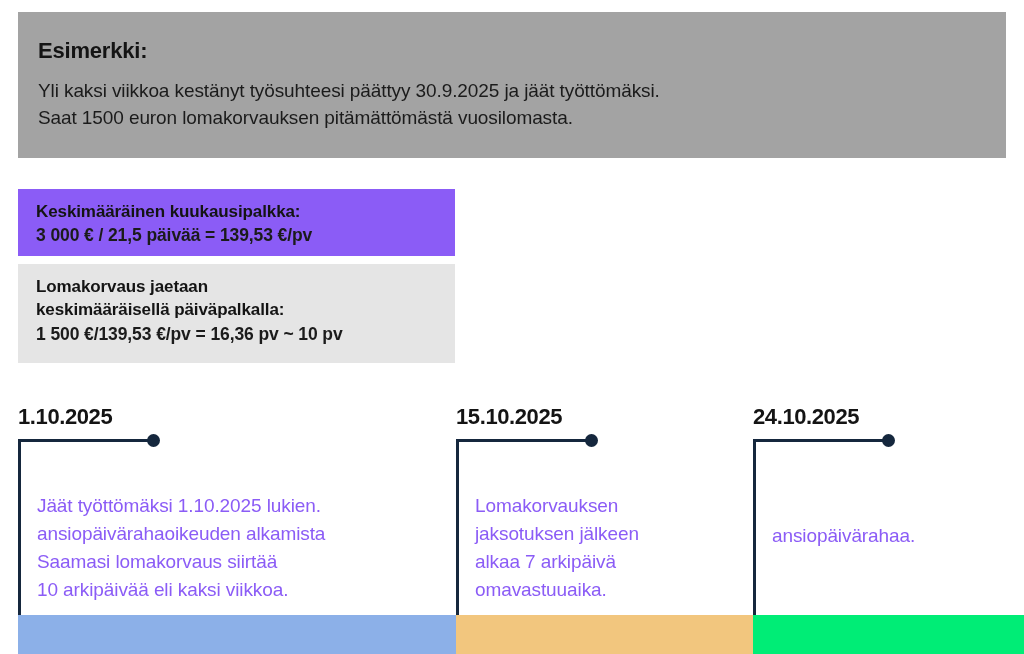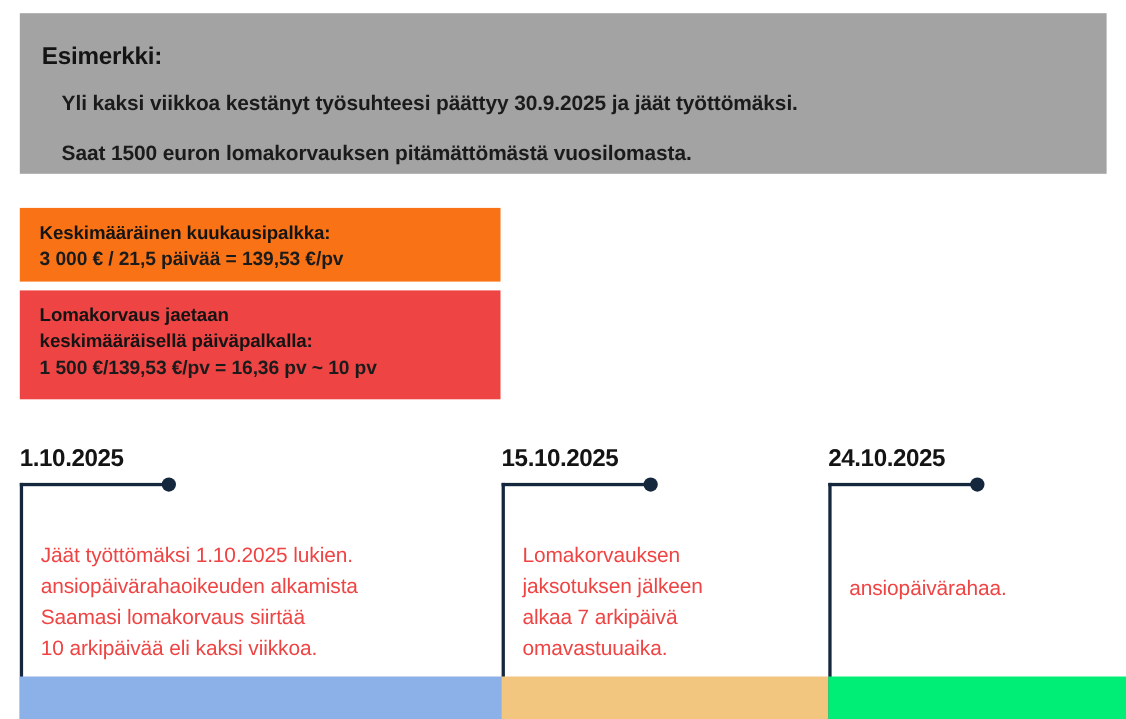--- a/index.html
+++ b/index.html
@@ -29,44 +29,44 @@
   }
   .example-title {
     font-size: 22px;
     font-weight: 700;
     letter-spacing: -0.2px;
     color: #141414;
     margin: 0 0 14px 0;
   }
   .example-line {
     font-size: 19px;
-    font-weight: 700;
+    font-weight: 400;
     line-height: 1.42;
     color: #1b1b1b;
-    margin: 18px;
+    margin: 0;
     letter-spacing: -0.1px;
   }
 
   
   .calc-box {
     position: absolute;
     left: 18px;
     width: 437px;
     box-sizing: border-box;
     padding: 11px 0 11px 18px;
   }
   .calc-box-1 {
     top: 189px;
     height: 67px;
-    background: #f97316;
+    background: #8b5cf6;
   }
   .calc-box-2 {
     top: 264px;
     height: 99px;
-    background: #ef4444;
+    background: #e5e5e5;
   }
   .calc-label {
     font-size: 17px;
     font-weight: 700;
     line-height: 1.38;
     color: #141414;
     margin: 0;
     letter-spacing: -0.1px;
   }
   .calc-value {
@@ -121,21 +121,21 @@
     top: 39px;
     left: 0;
     width: 3px;
     background: #15273d;
   }
   .tl-text {
     position: absolute;
     font-size: 19px;
     font-weight: 400;
     line-height: 1.48;
-    color: #ef4444;
+    color: #8b5cf6;
     letter-spacing: -0.1px;
   }
   .tl-bar {
     position: absolute;
     top: 215px;
     height: 50px;
   }
 </style>
 </head>
 <body>

